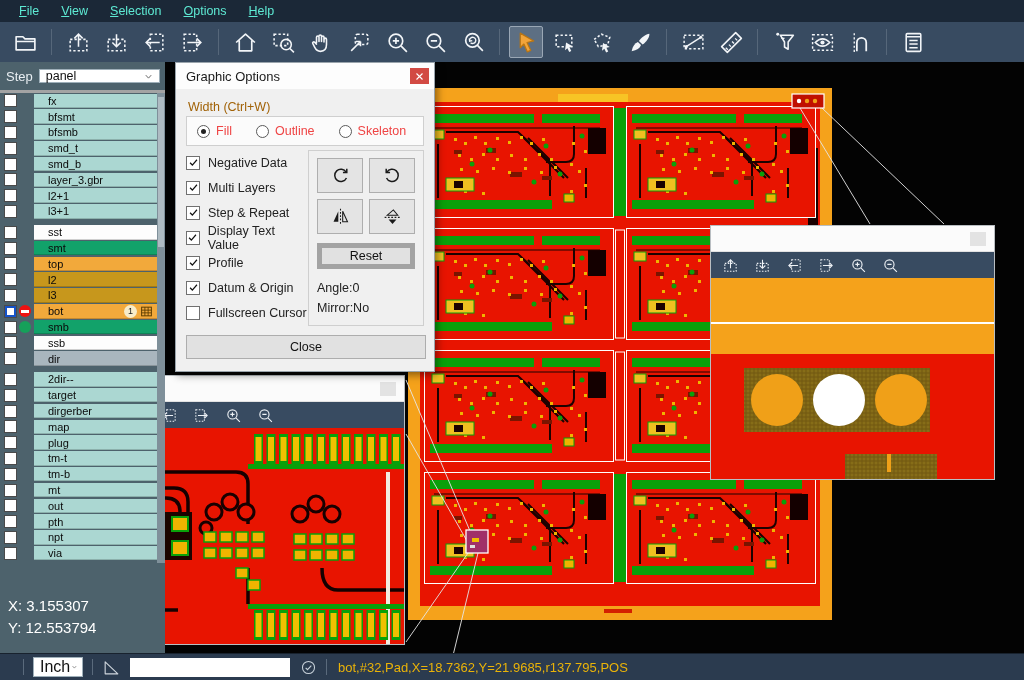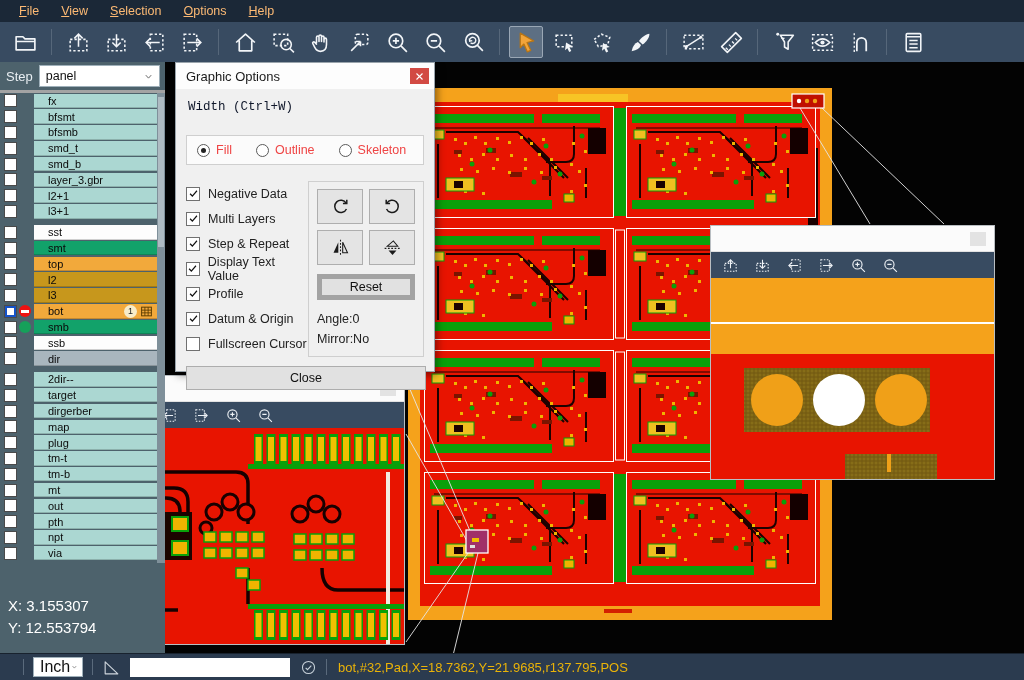--- a/index.html
+++ b/index.html
@@ -3,38 +3,38 @@
 <meta charset="utf-8">
 <style>
   * { margin:0; padding:0; box-sizing:border-box; }
   html,body { width:1024px; height:680px; overflow:hidden; }
   body { font-family:"Liberation Sans", sans-serif; background:#000; }
   .screen { position:relative; width:1024px; height:680px; background:#030303; overflow:hidden; }
 
   
   .menubar { position:absolute; left:0; top:0; width:1024px; height:22px; background:#1b2837;
              display:flex; align-items:center; padding-left:8px; z-index:40; }
-  .menu-item { color:#fdba74; font-size:12.5px; padding:2px 11px; cursor:default; }
+  .menu-item { color:#5eead4; font-size:12.5px; padding:2px 11px; cursor:default; }
   .menu-item u { text-decoration:underline; }
 
   
   .toolbar { position:absolute; left:0; top:22px; width:1024px; height:40px; background:#384b61;
              display:flex; align-items:center; padding-left:8px; gap:4px; z-index:40; }
   .tbtn { width:34px; height:32px; display:flex; align-items:center; justify-content:center;
           border:1px solid transparent; border-radius:2px; color:#f2f5f8; }
   .tbtn svg { width:25px; height:25px; }
   .tbtn.sel { background:#5d6f83; border-color:#9aa7b5; }
   .tsep { width:1px; height:26px; background:#56677a; margin:0 5px; }
 
   
   .sidebar { position:absolute; left:0; top:62px; width:165px; height:591px; background:#4d626c; z-index:30; }
   .stepbar { height:31px; background:#4d626c; display:flex; align-items:center; padding-left:6px; gap:6px;
              border-bottom:3px solid #a3a3a3; }
   .steplabel { color:#e8eef2; font-size:13px; }
-  .dropdown { background:#fff; border:1px solid #9fb0ba; height:22px; width:121px; display:flex;
+  .dropdown { background:#fff; border:1px solid #9fb0ba; height:14px; width:121px; display:flex;
               align-items:center; justify-content:space-between; padding:0 4px 0 6px; font-size:12.5px; color:#111; }
   .dropdown svg { width:13px; height:13px; color:#666; }
   .layer-list { position:absolute; left:0; top:31px; width:157px; }
   .srow { display:flex; align-items:center; height:15.8px; }
   .scheck { width:13px; height:13px; background:#fff; border:1px solid #4a4a4a; margin-left:4px; flex:0 0 auto; }
   .scheck.active { background:#1553c8; position:relative; }
   .scheck.active::after { content:""; position:absolute; left:2px; top:2px; right:2px; bottom:2px; background:#fff; }
   .sind { width:12px; height:12px; margin-left:2px; flex:0 0 auto; border-radius:50%; position:relative; }
   .sind.red { background:#e11; }
   .sind.red::after { content:""; position:absolute; left:2px; top:4.5px; width:8px; height:3px; background:#fff; }
@@ -68,27 +68,27 @@
 
   
   .dialog { position:absolute; left:175px; top:62px; width:260px; height:310px; background:#f0f0f0;
             border:1px solid #9aa4ac; z-index:20; box-shadow:2px 3px 8px rgba(0,0,0,.45); }
   .dtitle { height:26px; background:#fdfdfd; display:flex; align-items:center; padding-left:10px;
             font-size:13px; color:#1a1a1a; position:relative; }
   .dclose { position:absolute; right:5px; top:5px; width:19px; height:16px; background:#d24a43;
             color:#fff; display:flex; align-items:center; justify-content:center; }
   .dclose svg { width:9px; height:9px; }
   .dbody { padding:8px 10px 0 10px; }
-  .dlabel { font-size:12.5px; color:#0f172a; margin:3px 0 21px 2px;font-family:Liberation Mono, monospace; }
+  .dlabel { font-size:12.5px; color:#a16207; margin:3px 0 2px 2px; }
   .radiobox { border:1px solid #cfcfcf; background:#fbfbfb; height:30px; display:flex; align-items:center;
               padding-left:10px; gap:24px; }
   .radio { display:flex; align-items:center; gap:6px; font-size:12.5px; color:#ef4444; }
   .rdot { width:13px; height:13px; border:1px solid #5a5a5a; border-radius:50%; background:#fff; position:relative; }
   .rdot.on::after { content:""; position:absolute; left:3px; top:3px; width:5px; height:5px; border-radius:50%; background:#222; }
-  .dmain { display:flex; margin-top:16px; }
+  .dmain { display:flex; margin-top:4px; }
   .dchecks { flex:1; display:flex; flex-direction:column; }
   .dchk { display:flex; align-items:center; gap:8px; height:25px; font-size:12.5px; color:#222; }
   .dbox { width:14px; height:14px; background:#fff; border:1px solid #707070; display:flex;
           align-items:center; justify-content:center; color:#111; }
   .dbox svg { width:11px; height:11px; }
   .tpanel { width:116px; border:1px solid #cfcfcf; padding:7px 8px; }
   .tgrid { display:grid; grid-template-columns:46px 46px; gap:6px; }
   .tbtn2 { width:46px; height:35px; background:#e4e4e4; border:1px solid #aeaeae; color:#1a1a1a;
            display:flex; align-items:center; justify-content:center; }
   .tbtn2 svg { width:21px; height:21px; }

